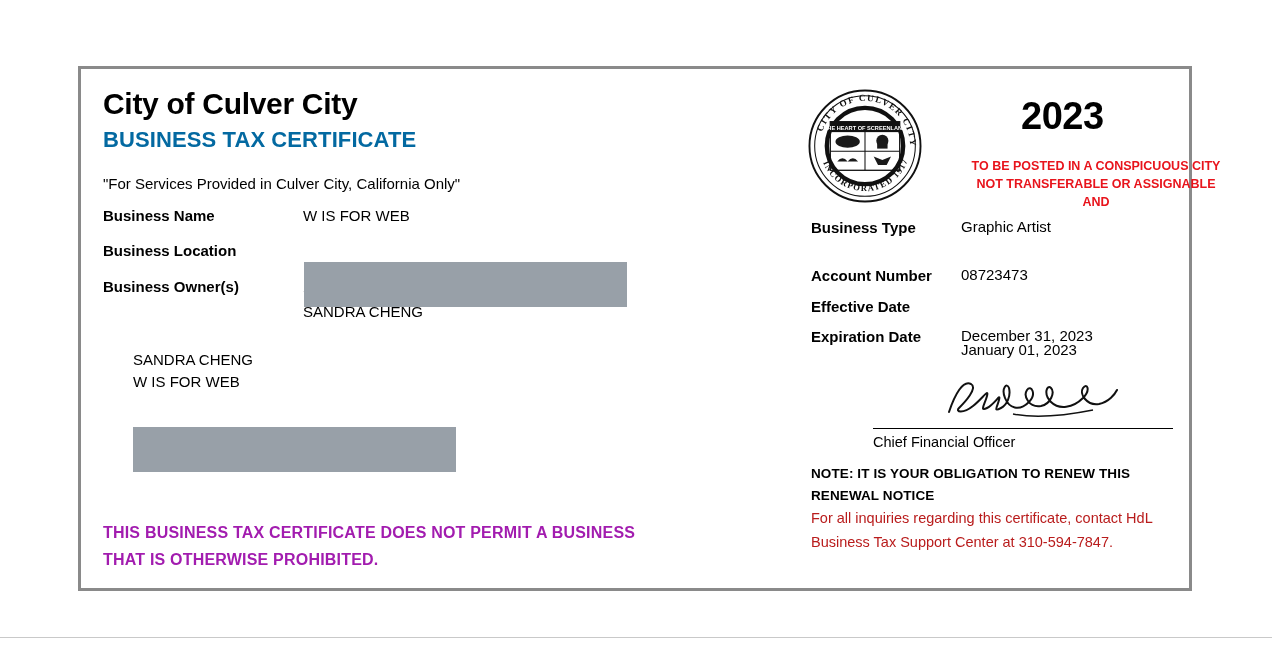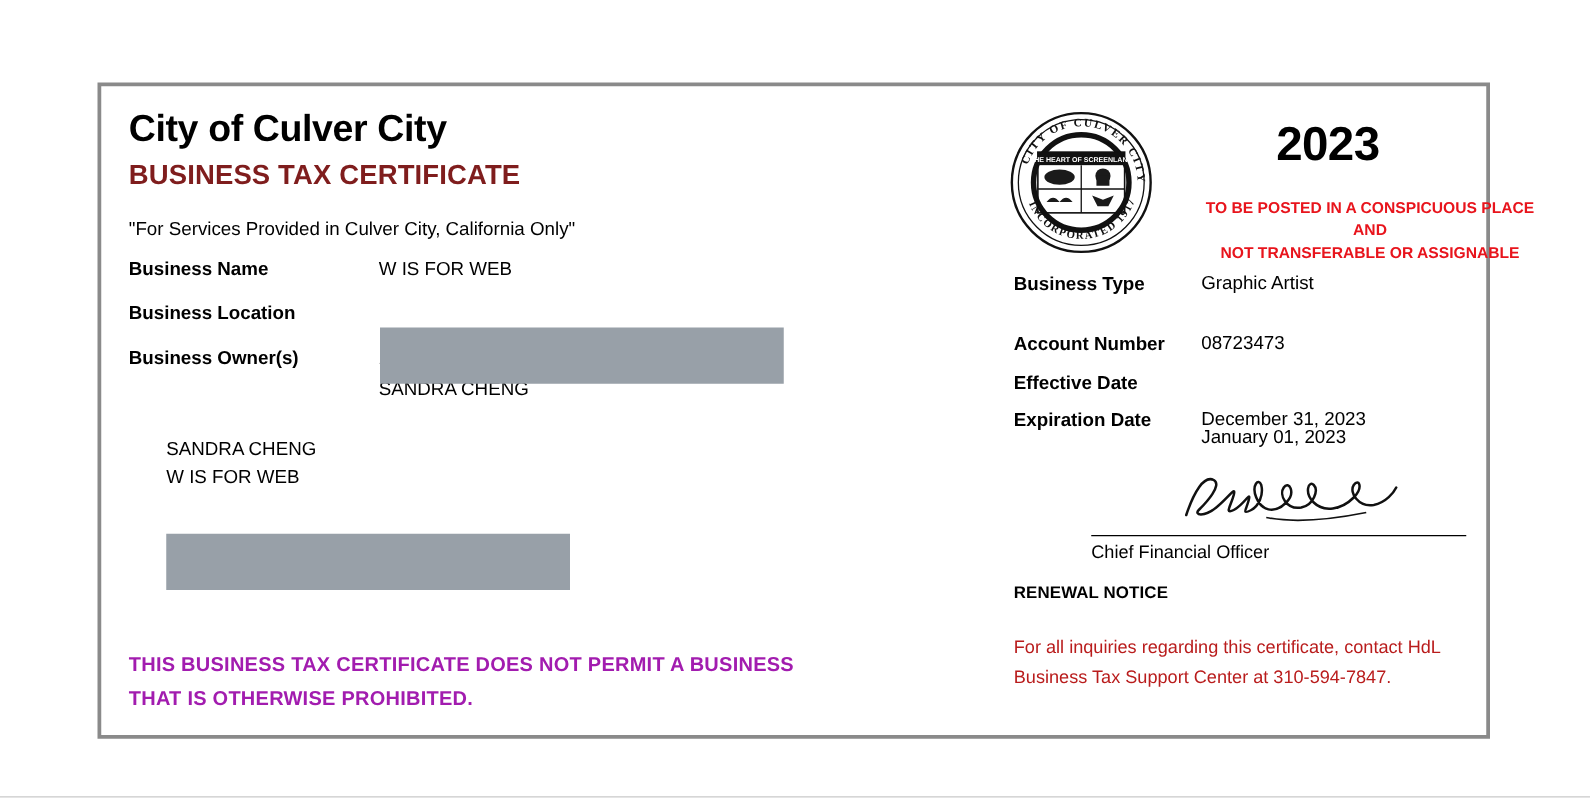--- a/index.html
+++ b/index.html
@@ -44,21 +44,21 @@
     font-size: 30px;
     font-weight: bold;
     letter-spacing: -0.3px;
     color: #000;
     margin: 8px 0 0 0;
     line-height: 1.1;
   }
   .cert-title {
     font-size: 22px;
     font-weight: bold;
-    color: #7f1d1d;
+    color: #0369a1;
     margin: 7px 0 0 0;
     letter-spacing: 0.1px;
   }
   .services-line {
     font-size: 15px;
     color: #000;
     margin: 22px 0 0 0;
   }
 
   .field-row {
@@ -283,23 +283,23 @@
         <ellipse cx="48" cy="63" rx="14" ry="7" fill="#1a1a1a"></ellipse>
         <circle cx="88" cy="62" r="7" fill="#1a1a1a"></circle>
         <rect x="82" y="62" width="12" height="9" fill="#1a1a1a"></rect>
         <path d="M36 86 q6 -8 12 0 q6 -8 12 0 z" fill="#1a1a1a"></path>
         <path d="M78 80 l10 4 l10 -4 l-5 10 l-10 0 z" fill="#1a1a1a"></path>
       </svg>
 
       <div class="year">2023</div>
 
       <div class="red-notice">
-        <div>TO BE POSTED IN A CONSPICUOUS PLACE</div>
+        <div>TO BE POSTED IN A CONSPICUOUS CITY</div>
+        <div>NOT TRANSFERABLE OR ASSIGNABLE</div>
         <div>AND</div>
-        <div>NOT TRANSFERABLE OR ASSIGNABLE</div>
       </div>
 
       <div class="rfield rlabel" style="left:90px; top:140px;">Business Type</div>
       <div class="rfield" style="left:240px; top:139px;">Graphic Artist</div>
 
       <div class="rfield rlabel" style="left:90px; top:188px;">Account Number</div>
       <div class="rfield" style="left:240px; top:187px;">08723473</div>
 
       <div class="rfield rlabel" style="left:90px; top:219px;">Effective Date</div>
       <div class="rfield" style="left:240px; top:218px;margin-top:44px;">January 01, 2023</div>
@@ -308,20 +308,21 @@
       <div class="rfield" style="left:240px; top:248px;">December 31, 2023</div>
 
       <svg class="sig-img" viewBox="0 0 180 48">
         <path d="M6 38 C12 20, 20 6, 28 10 C35 14, 22 28, 16 34 C12 38, 20 40, 30 32 C40 24, 46 14, 44 22 C42 30, 36 38, 44 34 C52 30, 58 18, 56 26 C54 34, 50 38, 58 34 C64 31, 68 22, 66 14 C64 8, 58 14, 62 24 C66 34, 76 38, 86 28 C94 20, 88 10, 84 16 C80 22, 86 34, 98 32 C108 30, 112 18, 108 14 C104 10, 100 20, 108 28 C116 36, 130 34, 140 24 C148 16, 144 8, 140 14 C136 20, 144 32, 156 30 C166 28, 172 20, 174 16" fill="none" stroke="#111" stroke-width="2" stroke-linecap="round"></path>
         <path d="M70 40 C90 44, 120 42, 150 36" fill="none" stroke="#111" stroke-width="1.4"></path>
       </svg>
       <div class="sig-line"></div>
       <div class="cfo-label">Chief Financial Officer</div>
 
       <div class="note-bold">
+        <div>NOTE: IT IS YOUR OBLIGATION TO RENEW THIS</div>
         <div>RENEWAL NOTICE</div>
       </div>
 
       <div class="inquiry">
         <div>For all inquiries regarding this certificate, contact HdL</div>
         <div>Business Tax Support Center at  310-594-7847.</div>
       </div>
 
     </div>
   </div>

